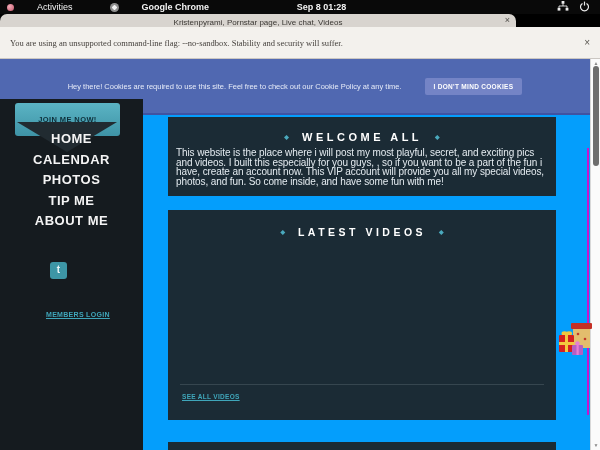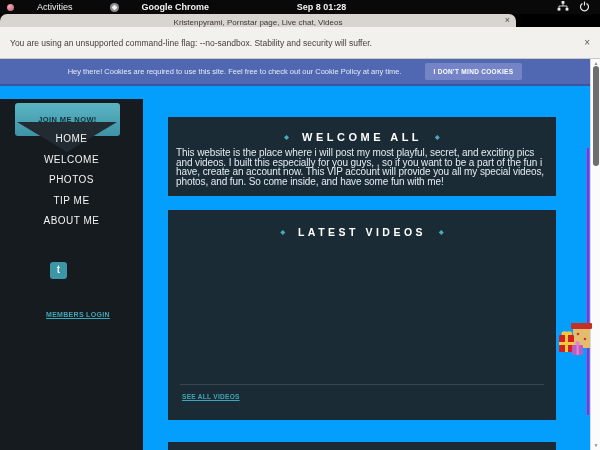--- a/index.html
+++ b/index.html
@@ -20,44 +20,44 @@
 
   
   .titlebar{position:absolute;left:0;top:14px;width:516px;height:13px;background:#d8d4cf;
     border-radius:7px 7px 0 0;display:flex;align-items:flex-end;justify-content:center;
     font-size:8px;color:#3a3733;}
   .tb-close{position:absolute;right:6px;top:0;line-height:13px;color:#4d4a46;font-size:9px;cursor:default;}
 
   
   .infobar{position:absolute;left:0;top:27px;width:600px;height:32px;background:#f3f1ed;
     border-bottom:1px solid #cbc7c2;display:flex;align-items:center;color:#45413d;font-size:8.5px;}
-  .infobar .msg{padding-left:10px;}
+  .infobar .msg{padding-left:10px;font-family:Liberation Serif, serif;}
   .ib-close{position:absolute;right:10px;color:#5a5751;font-size:10px;}
 
   
   .page{position:absolute;left:0;top:59px;width:600px;height:391px;background:var(--page-blue,#049efc);}
 
-  .cookiebar{position:absolute;left:0;top:0;width:590px;height:27px;background:var(--cookie-indigo,#5068b1);
+  .cookiebar{position:absolute;left:0;top:0;width:590px;height:56px;background:var(--cookie-indigo,#5068b1);
     border-bottom:2px solid #3f53a2;display:flex;align-items:center;justify-content:center;gap:23px;}
   .cookiebar .msg{color:#e6ebf8;font-size:7.5px;}
   .cookie-btn{background:#7484c6;border:none;border-radius:2px;color:#fff;font-size:6.5px;
     font-weight:bold;padding:5px 9px;letter-spacing:.3px;cursor:pointer;}
 
   .content{position:absolute;left:0;top:40px;width:600px;height:351px;}
 
   
   .sidebar{position:absolute;left:0;top:0;width:143px;height:351px;background:var(--sidebar-dark,#151b1f);}
   .join{position:absolute;left:15px;top:4px;width:105px;height:33px;border:none;border-radius:3px;
     background:linear-gradient(#5bb4c4,#3e93a6);color:#0d2f3a;font-size:7.5px;font-weight:bold;
     letter-spacing:.4px;cursor:pointer;}
   .tri{position:absolute;left:17px;top:23px;width:0;height:0;
     border-left:50px solid transparent;border-right:50px solid transparent;
     border-top:30px solid #212b31;}
   .side-nav{position:absolute;left:0;top:30px;width:143px;text-align:center;z-index:2;}
-  .side-nav .item{display:block;line-height:20.5px;color:#f4f4f4;font-size:10px;font-weight:normal;
+  .side-nav .item{display:block;line-height:20.5px;color:#f4f4f4;font-size:13px;font-weight:bold;
     letter-spacing:.5px;cursor:pointer;}
   .tumblr{position:absolute;left:50px;top:163px;width:17px;height:17px;border-radius:3px;
     background:#3d96a6;color:#eaf6f8;font-size:10px;font-weight:bold;text-align:center;
     line-height:16px;cursor:pointer;}
   .members{position:absolute;left:46px;top:212px;color:#3fa6ba;font-size:7px;font-weight:bold;
     letter-spacing:.3px;text-decoration:underline;cursor:pointer;}
 
   
   .panel{position:absolute;left:168px;width:388px;background:var(--panel-dark,#1b2b35);}
   .panel h2{margin:0;text-align:center;color:#fff;font-size:11px;font-weight:bold;letter-spacing:3.5px;}
@@ -130,21 +130,21 @@
       <button class="cookie-btn">I DON'T MIND COOKIES</button>
     </div>
 
     <div class="content">
 
       <aside class="sidebar">
         <button class="join">JOIN ME NOW!</button>
         <div class="tri"></div>
         <nav class="side-nav">
           <span class="item">HOME</span>
-          <span class="item">WELCOME</span>
+          <span class="item">CALENDAR</span>
           <span class="item">PHOTOS</span>
           <span class="item">TIP ME</span>
           <span class="item">ABOUT ME</span>
         </nav>
         <div class="tumblr">t</div>
         <a class="members">MEMBERS LOGIN</a>
       </aside>
 
       <section class="panel panel-welcome">
         <h2><span class="dia">◆</span>&nbsp; <span>WELCOME ALL</span> &nbsp;<span class="dia">◆</span></h2>

